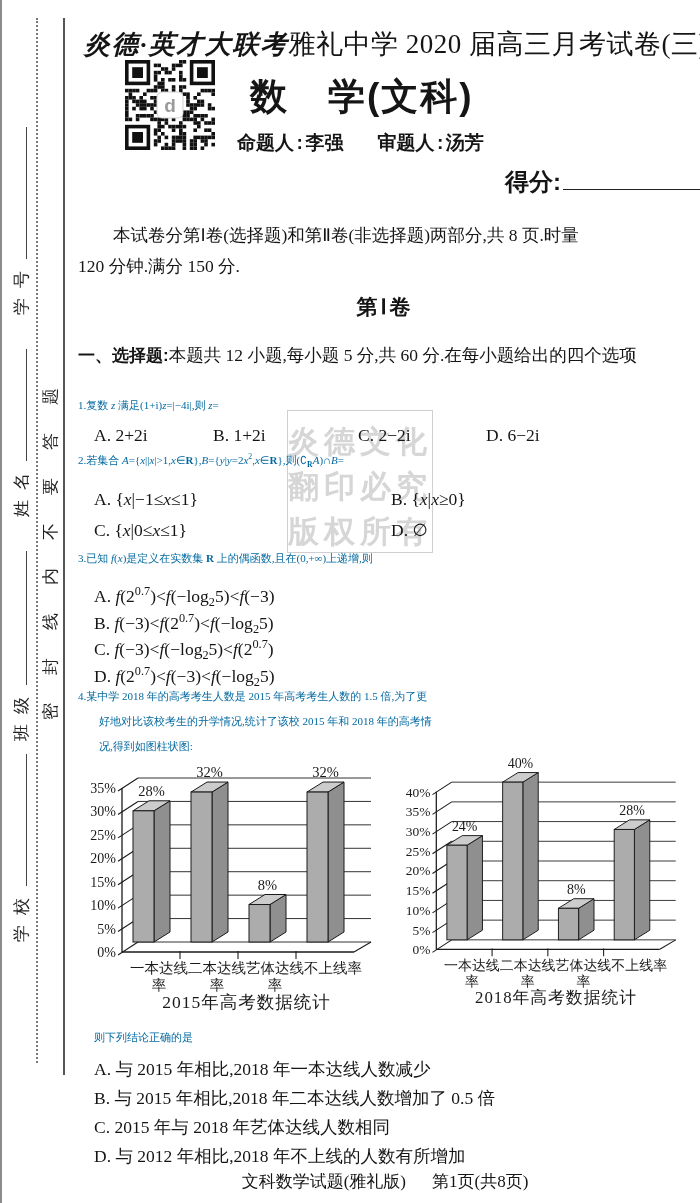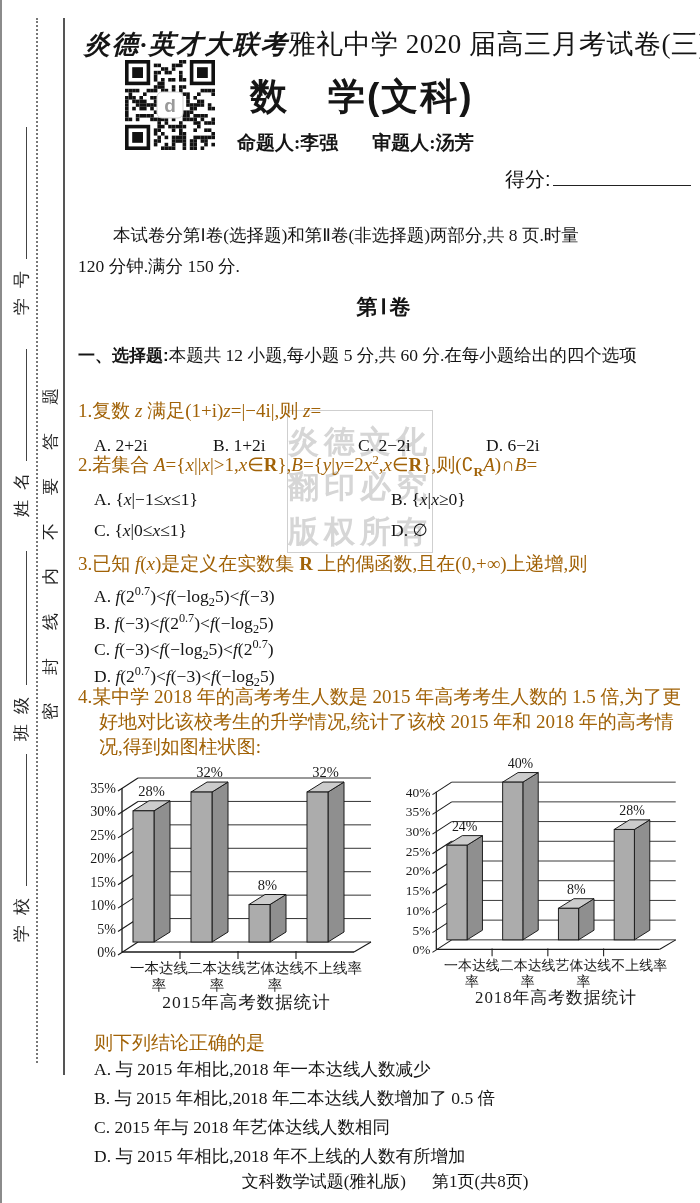--- a/index.html
+++ b/index.html
@@ -14,32 +14,32 @@
   .blank{display:inline-block;border-bottom:1.2px solid #444;height:15px;vertical-align:baseline;margin-left:2px;}
   .seal{position:absolute;height:24px;transform:rotate(-90deg);transform-origin:center;
         white-space:nowrap;font-size:17px;color:#222;letter-spacing:28px;}
   .content{position:absolute;left:78px;top:0;width:614px;height:1203px;z-index:1;}
   .hdr-line{position:absolute;left:6px;top:26px;white-space:nowrap;}
   .brand{font-size:26px;font-weight:bold;font-style:italic;letter-spacing:2px;}
   .examname{font-size:27px;letter-spacing:0.5px;}
   .qr{position:absolute;left:47px;top:60px;}
   .subject{position:absolute;left:172px;top:72px;font-family:"Liberation Sans",sans-serif;
            font-weight:bold;font-size:37px;letter-spacing:2px;white-space:nowrap;}
-  .setters{position:absolute;left:159px;top:130px;font-family:Liberation Serif, serif;
+  .setters{position:absolute;left:159px;top:130px;font-family:Liberation Mono, monospace;
            font-weight:bold;font-size:19px;white-space:nowrap;}
   .setters .gap{display:inline-block;width:34px;}
   .score{position:absolute;left:427px;top:166px;font-family:"Liberation Sans",sans-serif;
-         font-weight:normal;font-size:20px;white-space:nowrap;}
+         font-weight:bold;font-size:24px;white-space:nowrap;}
   .score .blank{width:138px;border-bottom:1.5px solid #222;}
   .para{position:absolute;font-size:17.5px;line-height:31px;white-space:nowrap;}
   .indent{padding-left:35px;}
   .section-title{position:absolute;left:0;top:293px;width:100%;text-align:center;
                  font-size:21px;font-weight:600;letter-spacing:3px;}
   .hei{font-family:"Liberation Sans",sans-serif;font-weight:bold;}
-  .stem{position:absolute;font-size:19px;white-space:nowrap;color:#a16207;}
+  .stem{position:absolute;font-size:11px;white-space:nowrap;color:#0369a1;}
   .opt-grid4{position:absolute;display:grid;grid-template-columns:119px 145px 128px auto;
              padding-left:16px;font-size:17.5px;white-space:nowrap;}
   .opt-grid2{position:absolute;display:grid;grid-template-columns:297px auto;
              padding-left:16px;font-size:17.5px;white-space:nowrap;}
   .opt-stack{position:absolute;padding-left:16px;font-size:17.5px;white-space:nowrap;}
   .opt-stack .line{height:26.5px;line-height:26.5px;}
   .opt-stack4{position:absolute;padding-left:16px;font-size:17.5px;white-space:nowrap;}
   .opt-stack4 .line{height:29px;line-height:29px;}
   .q4line{height:25px;line-height:25px;}
   .charts{position:absolute;left:0;top:752px;width:614px;height:272px;}
@@ -303,21 +303,21 @@
     <div class="para indent" style="left:0;top:220px;">本试卷分第Ⅰ卷(选择题)和第Ⅱ卷(非选择题)两部分,共 8 页.时量</div>
     <div class="para" style="left:0;top:251px;">120 分钟.满分 150 分.</div>
 
     <div class="section-title">第Ⅰ卷</div>
 
     <div class="para" style="left:0;top:340px;">
       <span class="hei" style="font-size:17px;">一、选择题:</span><span>本题共 12 小题,每小题 5 分,共 60 分.在每小题给出的四个选项</span>
     </div>
 
     <div class="stem" style="left:0;top:398px;">1.复数 <i>z</i> 满足(1+i)<i>z</i>=|−4i|,则 <i>z</i>=</div>
-    <div class="opt-grid4" style="left:0;top:425px;width:598px;margin-top:10px;">
+    <div class="opt-grid4" style="left:0;top:425px;width:598px;">
       <span>A. 2+2i</span>
       <span>B. 1+2i</span>
       <span>C. 2−2i</span>
       <span>D. 6−2i</span>
     </div>
 
     <div class="stem" style="left:0;top:452px;">2.若集合 <i>A</i>={<i>x</i>||<i>x</i>|&gt;1,<i>x</i>∈<b>R</b>},<i>B</i>={<i>y</i>|<i>y</i>=2<i>x</i><sup>2</sup>,<i>x</i>∈<b>R</b>},则(∁<sub><b>R</b></sub><i>A</i>)∩<i>B</i>=</div>
     <div class="opt-grid2" style="left:0;top:489px;width:598px;">
       <span>A. {<i>x</i>|−1≤<i>x</i>≤1}</span>
       <span>B. {<i>x</i>|<i>x</i>≥0}</span>
@@ -457,20 +457,20 @@
           <text x="255" y="221" text-anchor="middle" font-size="14.5" fill="#1a1a1a" style="font-family:&quot;Liberation Serif&quot;,serif;">不上线率</text>
           <text x="168.5" y="256" text-anchor="middle" font-size="17.5" fill="#1a1a1a" style="font-family:&quot;Liberation Serif&quot;,serif;letter-spacing:1px;">2018年高考数据统计</text>
         </svg>
     </div>
 
     <div class="stem" style="left:16px;top:1030px;">则下列结论正确的是</div>
     <div class="opt-stack4" style="left:0;top:1055px;">
       <div class="line">A. 与 2015 年相比,2018 年一本达线人数减少</div>
       <div class="line">B. 与 2015 年相比,2018 年二本达线人数增加了 0.5 倍</div>
       <div class="line">C. 2015 年与 2018 年艺体达线人数相同</div>
-      <div class="line">D. 与 2015 年相比,2018 年不上线的人数有所增加</div>
+      <div class="line">D. 与 2012 年相比,2018 年不上线的人数有所增加</div>
     </div>
 
     <div class="footer">
       <span>文科数学试题(雅礼版)</span><span class="gap"></span><span>第1页(共8页)</span>
     </div>
   </div>
 </div>
 
 </body></html>

